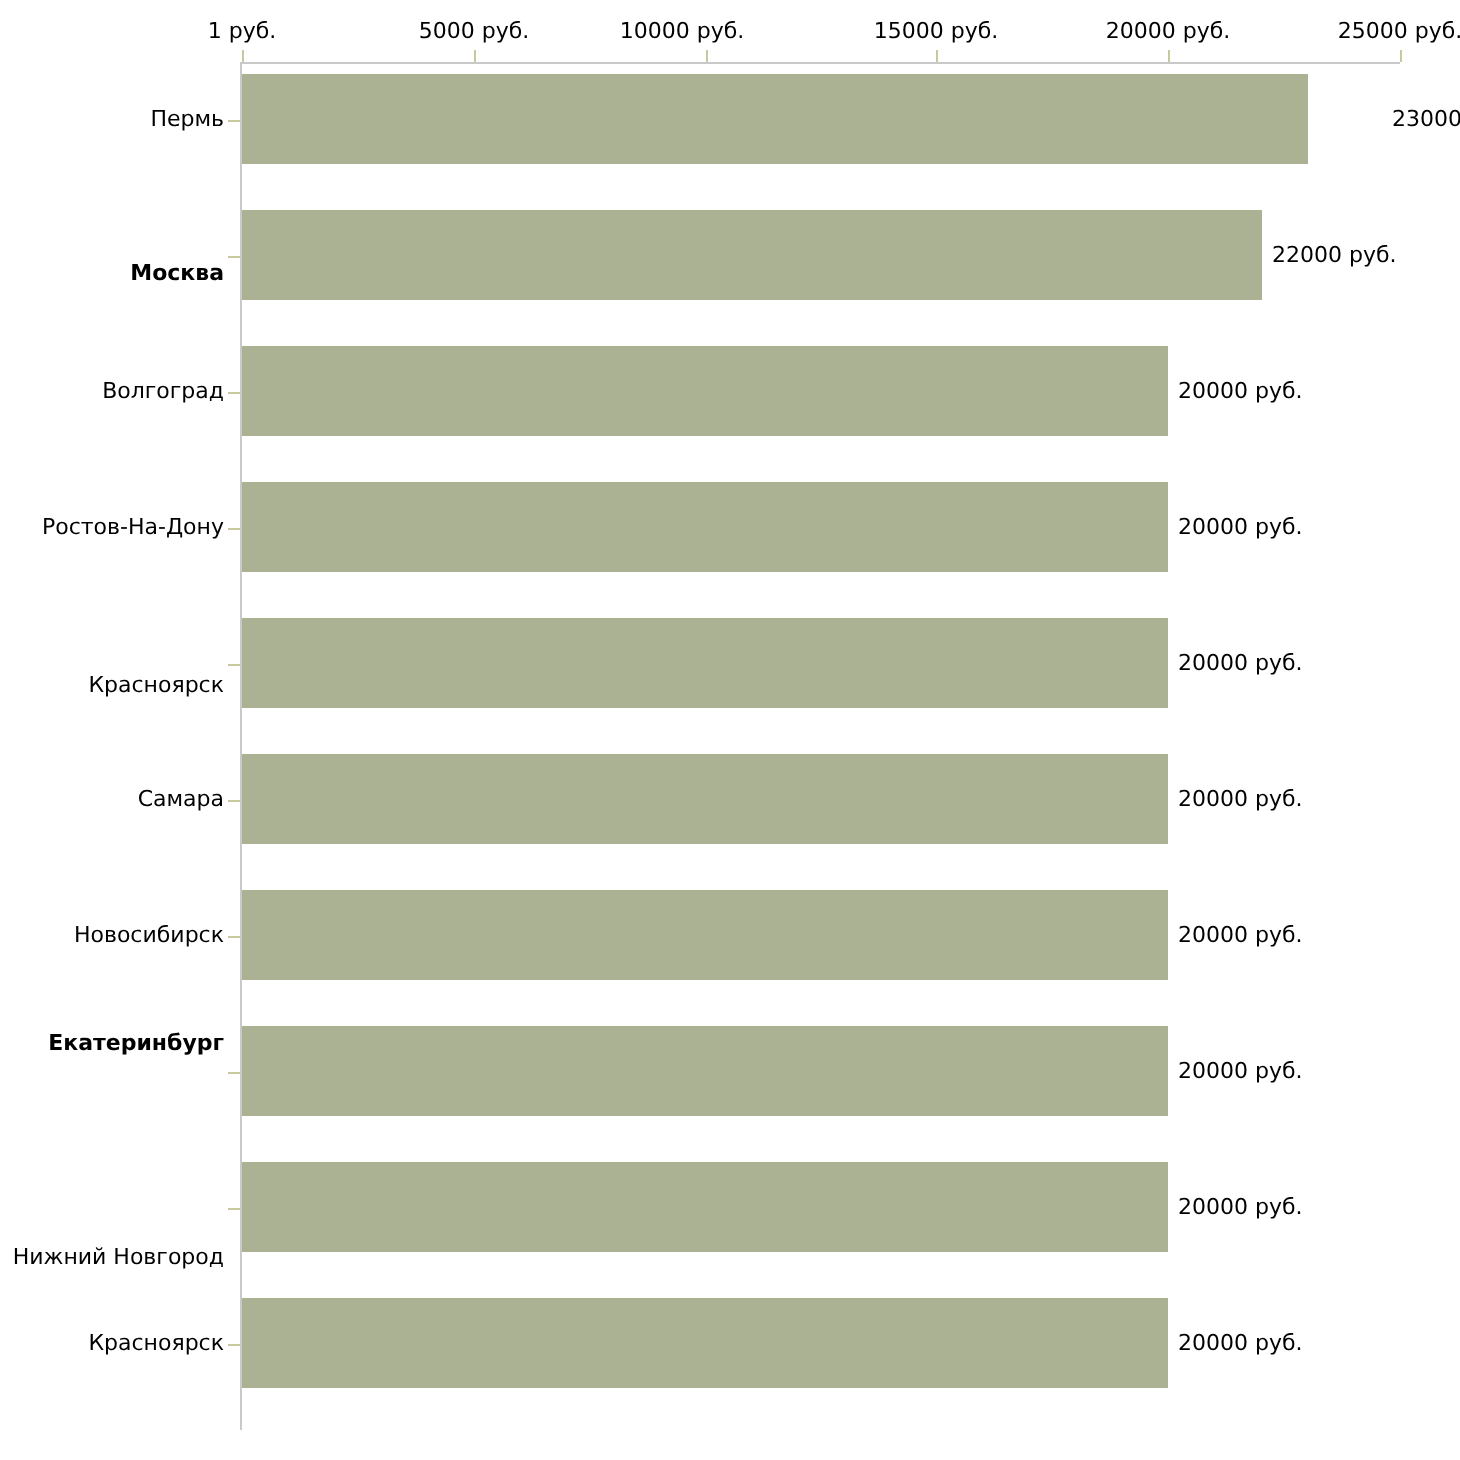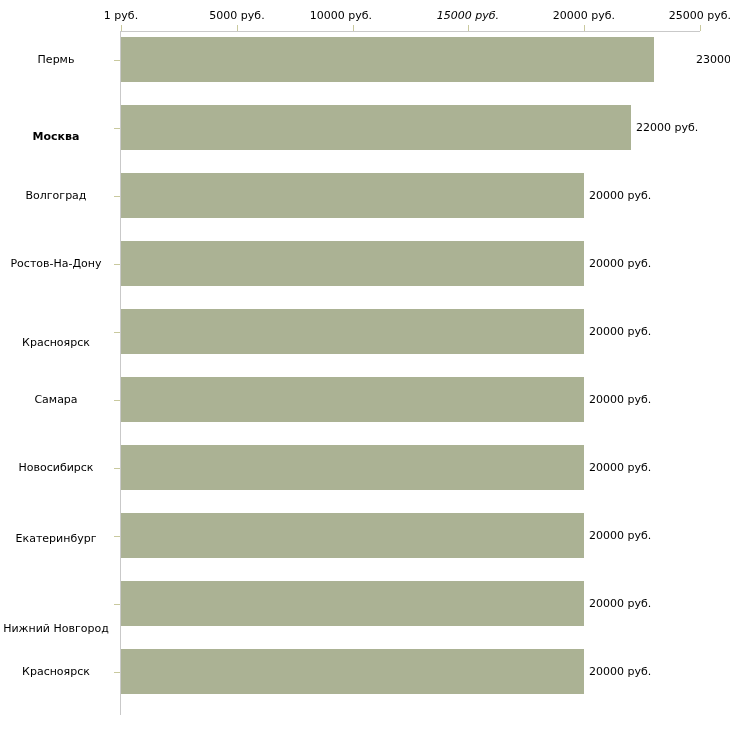--- a/index.html
+++ b/index.html
@@ -39,21 +39,21 @@
   }
   .y-tick-mark {
     position: absolute;
     width: 6px;
     height: 1px;
   }
   .category-label {
     position: absolute;
     left: 0;
     width: 112px;
-    text-align: center;
+    text-align: right;
     white-space: nowrap;
     line-height: 14px;
   }
   .bar {
     position: absolute;
   }
   .value-label {
     position: absolute;
     white-space: nowrap;
     line-height: 14px;
@@ -65,21 +65,21 @@
 <div class="canvas" id="chart">
     <div class="x-axis-line" style="left: 121px; top: 31px; width: 579px; background: rgb(201, 201, 201);"></div>
     <div class="y-axis-line" style="left: 120px; top: 31px; height: 684px; background: rgb(201, 201, 201);"></div>
     <div class="x-tick-mark" style="left: 121px; top: 25px; background: rgb(201, 201, 158);"></div>
     <div class="x-tick-label" style="left: 76px; top: 9px;">1 руб.</div>
     <div class="x-tick-mark" style="left: 237px; top: 25px; background: rgb(201, 201, 158);"></div>
     <div class="x-tick-label" style="left: 192px; top: 9px;">5000 руб.</div>
     <div class="x-tick-mark" style="left: 353px; top: 25px; background: rgb(201, 201, 158);"></div>
     <div class="x-tick-label" style="left: 296px; top: 9px;">10000 руб.</div>
     <div class="x-tick-mark" style="left: 468px; top: 25px; background: rgb(201, 201, 158);"></div>
-    <div class="x-tick-label" style="left: 423px; top: 9px; font-style: italic;">15000 руб.</div>
+    <div class="x-tick-label" style="left: 423px; top: 9px;">15000 руб.</div>
     <div class="x-tick-mark" style="left: 584px; top: 25px; background: rgb(201, 201, 158);"></div>
     <div class="x-tick-label" style="left: 539px; top: 9px;">20000 руб.</div>
     <div class="x-tick-mark" style="left: 700px; top: 25px; background: rgb(201, 201, 158);"></div>
     <div class="x-tick-label" style="left: 655px; top: 9px;">25000 руб.</div>
     <div class="bar-row">
       <div class="category-label" style="top: 53px; width: 112px;">Пермь</div>
       <div class="y-tick-mark" style="left: 114px; top: 60px; background: rgb(201, 201, 158);"></div>
       <div class="bar" style="left: 121px; top: 37px; width: 533px; height: 45px; background: rgb(171, 178, 148);"></div>
       <div class="value-label" style="left: 696px; top: 53px;">23000 руб.</div>
     </div>
@@ -113,21 +113,21 @@
       <div class="bar" style="left: 121px; top: 377px; width: 463px; height: 45px; background: rgb(171, 178, 148);"></div>
       <div class="value-label" style="left: 589px; top: 393px;">20000 руб.</div>
     </div>
     <div class="bar-row">
       <div class="category-label" style="top: 461px; width: 112px;">Новосибирск</div>
       <div class="y-tick-mark" style="left: 114px; top: 468px; background: rgb(201, 201, 158);"></div>
       <div class="bar" style="left: 121px; top: 445px; width: 463px; height: 45px; background: rgb(171, 178, 148);"></div>
       <div class="value-label" style="left: 589px; top: 461px;">20000 руб.</div>
     </div>
     <div class="bar-row">
-      <div class="category-label" style="top: 532px; width: 112px;">Екатеринбург</div>
+      <div class="category-label" style="top: 515px; width: 112px; font-weight: bold;">Екатеринбург</div>
       <div class="y-tick-mark" style="left: 114px; top: 536px; background: rgb(201, 201, 158);"></div>
       <div class="bar" style="left: 121px; top: 513px; width: 463px; height: 45px; background: rgb(171, 178, 148);"></div>
       <div class="value-label" style="left: 589px; top: 529px;">20000 руб.</div>
     </div>
     <div class="bar-row">
       <div class="category-label" style="top: 622px; width: 112px;">Нижний Новгород</div>
       <div class="y-tick-mark" style="left: 114px; top: 604px; background: rgb(201, 201, 158);"></div>
       <div class="bar" style="left: 121px; top: 581px; width: 463px; height: 45px; background: rgb(171, 178, 148);"></div>
       <div class="value-label" style="left: 589px; top: 597px;">20000 руб.</div>
     </div>

